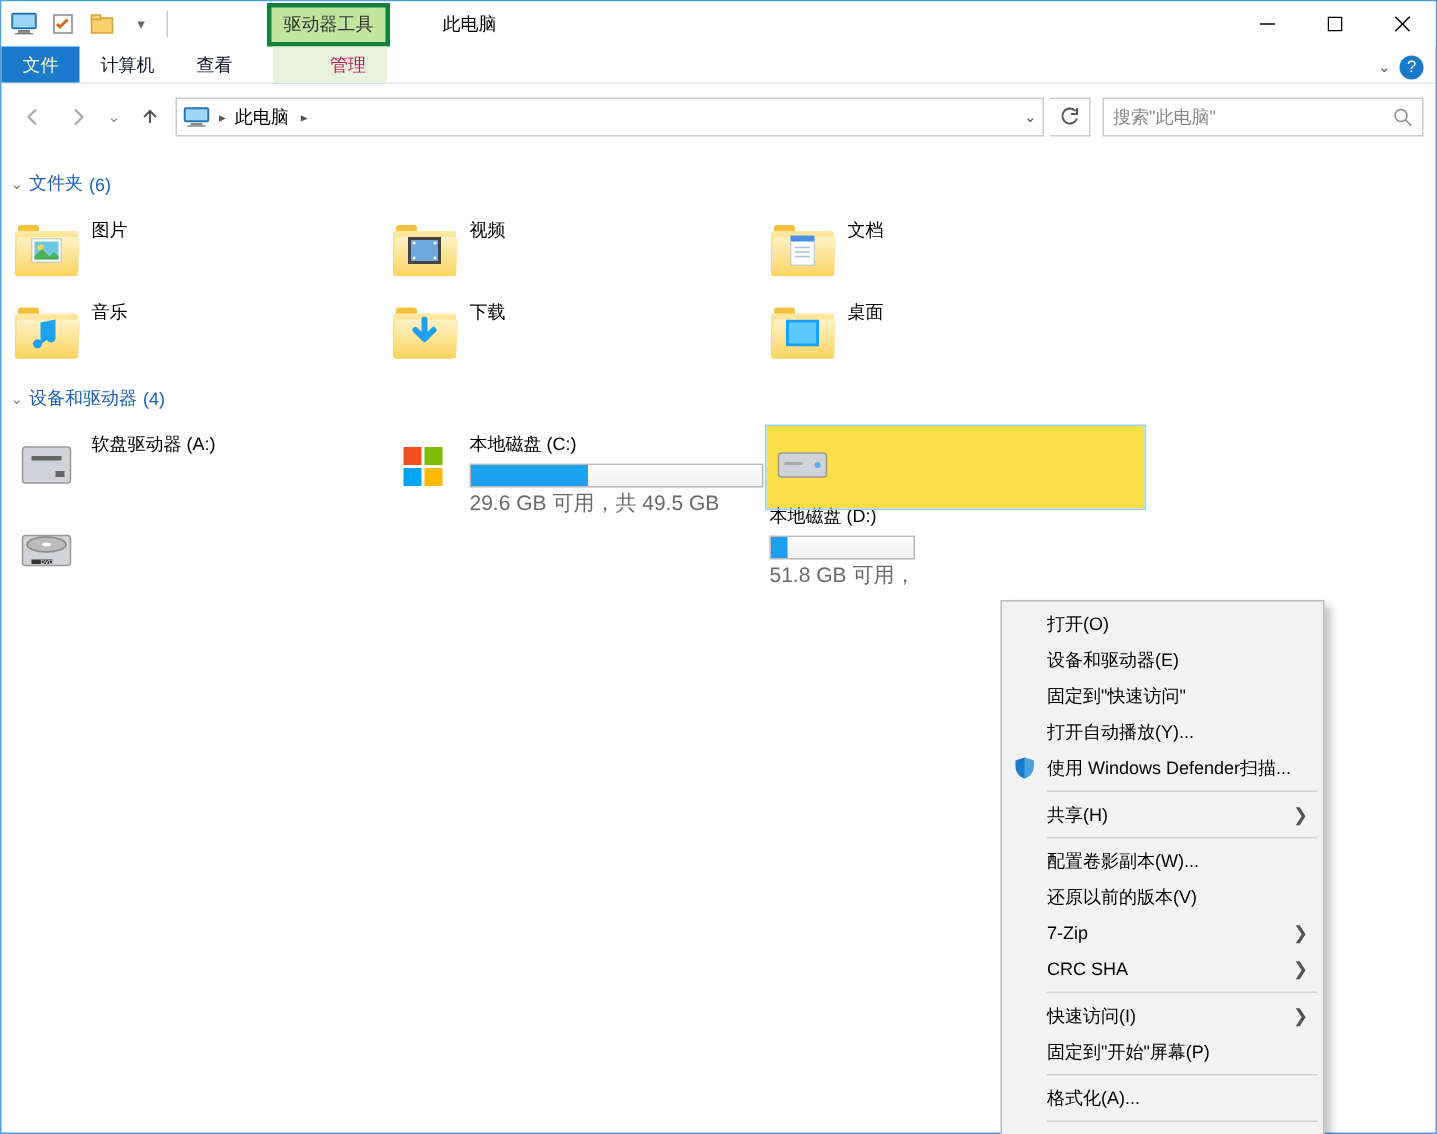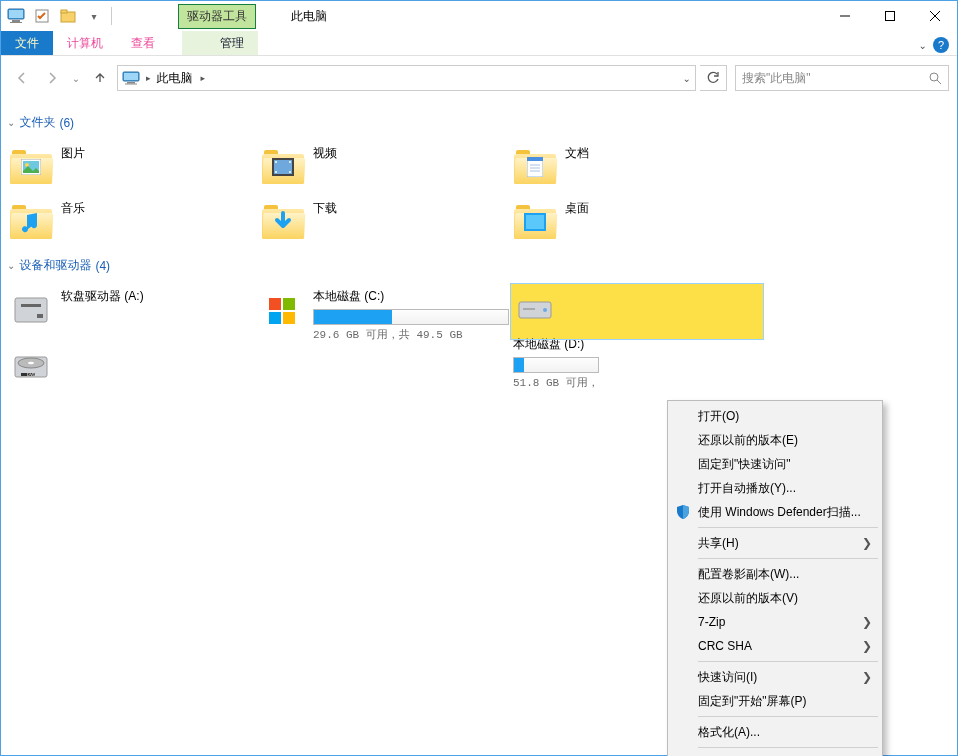--- a/index.html
+++ b/index.html
@@ -4,30 +4,30 @@
 <style>
   html, body { margin:0; padding:0; font-family:"Microsoft YaHei","Segoe UI",sans-serif; font-size:12px; background:#fff; color:#000; overflow:hidden; }
   .window { width:958px; height:756px; display:flex; flex-direction:column; border:1px solid #4da1e6; box-sizing:border-box; }
 
   
   .titlebar { height:30px; display:flex; align-items:center; background:#fff; }
   .qat { display:flex; align-items:center; gap:4px; padding:0 4px; }
   .qat .icon { width:22px; height:22px; display:flex; align-items:center; justify-content:center; }
   .qat-sep { width:1px; height:18px; background:#ccc; margin:0 2px; }
   .title-tools { margin-left:60px; display:flex; align-items:flex-end; }
-  .title-tab { background:#c2e59e; border:1px solid #15803d; padding:1px 8px 0; font-size:12px; color:#333; text-align:center; height:22px; display:flex; align-items:center; }
+  .title-tab { background:#c2e59e; border:3px solid #15803d; padding:1px 8px 0; font-size:12px; color:#333; text-align:center; height:22px; display:flex; align-items:center; }
   .title-text { margin-left:35px; font-size:12px; }
   .win-controls { margin-left:auto; display:flex; }
   .win-controls .wc { width:45px; height:30px; display:flex; align-items:center; justify-content:center; }
 
   
   .ribbon { height:24px; display:flex; align-items:flex-end; border-bottom:1px solid #e1e1e1; position:relative; }
   .ribbon .file-tab { background:#1979ca; color:#fef9c3; padding:4px 14px; height:24px; box-sizing:border-box; display:flex; align-items:center; }
-  .ribbon .tab { padding:4px 14px; height:24px; box-sizing:border-box; display:flex; align-items:center; color:#ec4899; }
-  .ribbon .tab.tool { background:#e8f3dd; color:#0f172a; margin-left:13px;padding-left:38px; }
+  .ribbon .tab { padding:4px 14px; height:24px; box-sizing:border-box; display:flex; align-items:center; color:#0f172a; }
+  .ribbon .tab.tool { background:#e8f3dd; color:#be185d; margin-left:13px;padding-left:38px; }
   .ribbon .expand { position:absolute; right:30px; bottom:4px; color:#555; font-size:10px; }
   .ribbon .help { position:absolute; right:8px; bottom:2px; width:16px; height:16px; border-radius:50%; background:#1979ca; color:#fff; display:flex; align-items:center; justify-content:center; font-size:11px; }
 
   
   .navbar { height:36px; display:flex; align-items:center; padding:4px 8px; gap:4px; }
   .nav-btn { width:26px; height:26px; display:flex; align-items:center; justify-content:center; color:#999; }
   .addr { flex:1; height:24px; border:1px solid #ccc; display:flex; align-items:center; padding:0 4px; gap:6px; }
   .addr .crumb { display:flex; align-items:center; gap:4px; }
   .addr .crumb-text { color:#000; }
   .addr-right { margin-left:auto; display:flex; align-items:center; gap:6px; color:#555; }
@@ -39,21 +39,21 @@
   .group-header { color:#1a5fb4; display:flex; align-items:center; gap:4px; margin:6px 0 10px; }
   .chev { color:#777; font-size:10px; }
   .grid { display:flex; flex-wrap:wrap; }
   .item { width:252px; height:55px; display:flex; align-items:flex-start; padding:4px 2px; box-sizing:border-box; gap:8px; }
   .item.selected { background:#fde047; outline:1px solid #99d1ff;flex-direction:column; }
   .item .ico { width:44px; height:44px; display:flex; align-items:center; justify-content:center; }
   .item .meta { display:flex; flex-direction:column; gap:2px; flex:1; }
   .item .name { font-size:12px; }
   .item .bar { height:14px; border:1px solid #bbb; background:linear-gradient(#fdfdfd,#f2f2f2); position:relative; margin-top:2px; }
   .item .bar .fill { position:absolute; left:0; top:0; bottom:0; background:#1da1f2; }
-  .item .sub { color:#6a6a6a; font-size:11px;font-family:Liberation Mono, monospace; }
+  .item .sub { color:#6a6a6a; font-size:14px; }
 
   
   .ctxmenu { position:absolute; top:300px; left:666px; width:210px; background:#f2f2f2; border:1px solid #bcbcbc; box-shadow:4px 4px 6px rgba(0,0,0,.25); padding:3px 2px; font-size:12px; }
   .ctxmenu .mi { height:24px; display:flex; align-items:center; padding:0 20px 0 28px; position:relative; white-space:nowrap; }
   .ctxmenu .mi .ic { position:absolute; left:4px; width:18px; display:flex; justify-content:center; }
   .ctxmenu .mi .arrow { position:absolute; right:8px; color:#555; }
   .ctxmenu .sep { height:1px; background:#d0d0d0; margin:3px 2px 3px 28px; }
 
   
   .folder { width:42px; height:34px; position:relative; }
@@ -365,21 +365,21 @@
             </svg>
           </div>
         </div>
       </div>
 
     <div class="ctxmenu" id="ctxmenu">
         <div class="mi">
           <span>打开(O)</span>
         </div>
         <div class="mi">
-          <span>还原以前的版本(E)</span>
+          <span>设备和驱动器(E)</span>
         </div>
         <div class="mi">
           <span>固定到"快速访问"</span>
         </div>
         <div class="mi">
           <span>打开自动播放(Y)...</span>
         </div>
         <div class="mi">
           <span class="ic">
             <svg width="16" height="16">

